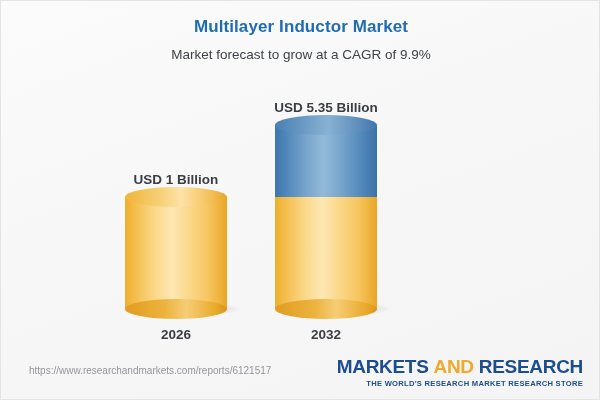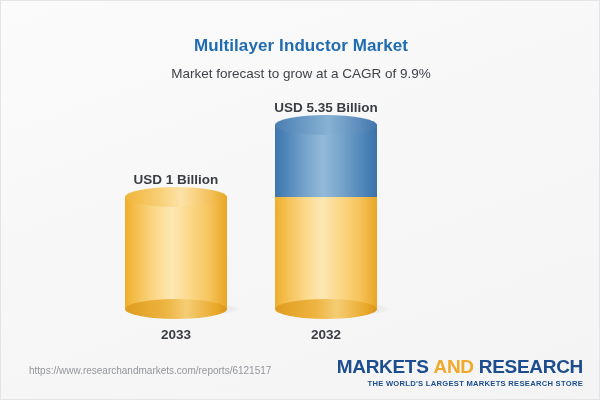--- a/index.html
+++ b/index.html
@@ -24,21 +24,21 @@
   
   .header {
     position: absolute;
     left: 0;
     top: 0;
     width: 600px;
     text-align: center;
   }
   .chart-title {
     margin: 0;
-    padding-top: 35px;
+    padding-top: 16px;
     font-size: 17px;
     font-weight: bold;
     color: #1f6cb0;
     letter-spacing: 0.1px;
   }
   .chart-subtitle {
     margin: 0;
     padding-top: 10px;
     font-size: 13.5px;
     font-weight: normal;
@@ -224,21 +224,21 @@
       <div class="ground-shadow"></div>
 
       <div class="cylinder" style="height: 112px;">
         <div class="seg yellow" style="top: 0; bottom: 0;">
           <div class="seg-body"></div>
           <div class="cap-bottom"></div>
           <div class="cap-top"></div>
         </div>
       </div>
 
-      <div class="cat-label">2033</div>
+      <div class="cat-label">2026</div>
     </div>
 
     <div class="bar-group g2032">
       <div class="value-label" style="bottom: 194px;">USD 5.35 Billion</div>
 
       <div class="ground-shadow"></div>
 
       <div class="cylinder" style="height: 184px;">
 
         <div class="seg yellow" style="bottom: 0; height: 112px;">
@@ -255,17 +255,17 @@
       <div class="cat-label">2032</div>
     </div>
 
   </div>
 
   <div class="footer">
     <a class="footer-url" href="#" style="text-decoration:none;">https://www.researchandmarkets.com/reports/6121517</a>
 
     <div class="logo">
       <div class="logo-main"><span class="logo-word">MARKETS</span><span>&nbsp;</span><span class="logo-and">AND</span><span>&nbsp;</span><span class="logo-word">RESEARCH</span></div>
-      <div class="logo-tag">THE WORLD'S LARGEST MARKETS RESEARCH STORE</div>
+      <div class="logo-tag">THE WORLD'S RESEARCH MARKET RESEARCH STORE</div>
     </div>
   </div>
 
 </div>
 
 </body></html>

